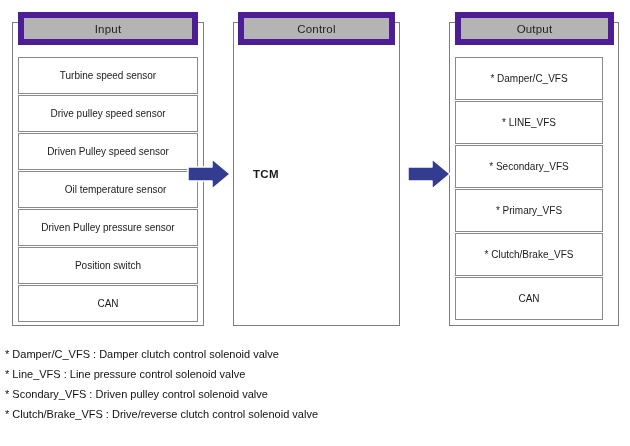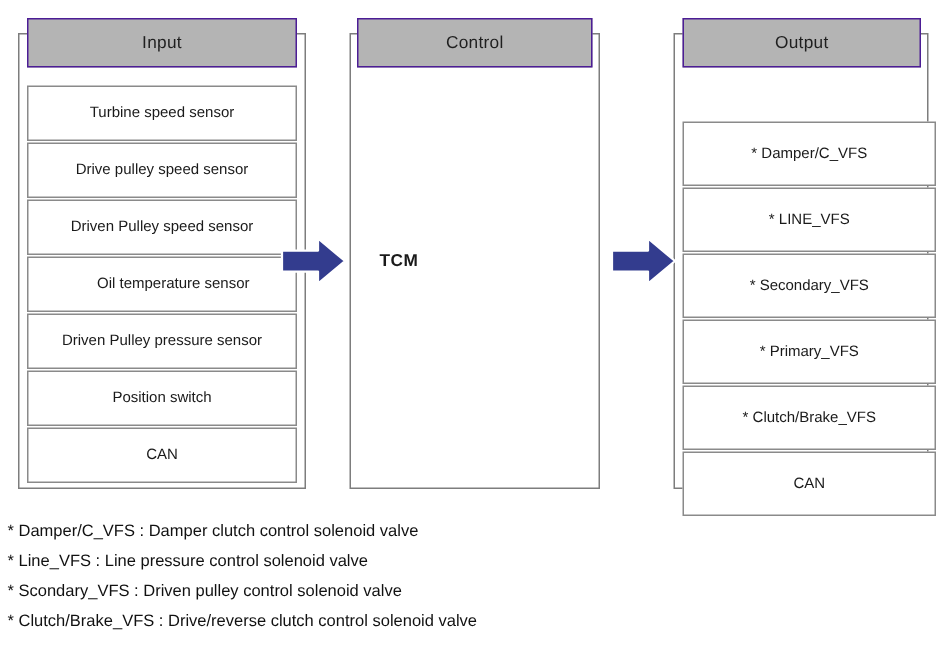--- a/index.html
+++ b/index.html
@@ -36,21 +36,21 @@
     box-sizing: border-box;
     border: 1px solid #7d7d7d;
     background: #ffffff;
   }
 
   
   .col-header {
     position: absolute;
     box-sizing: border-box;
     background: #b4b4b4;
-    border: 1px solid #4c1d95;
+    border: 6px solid #4c1d95;
     display: flex;
     align-items: center;
     justify-content: center;
     font-size: 11.5px;
     color: #1f1f1f;
     letter-spacing: 0.2px;
     z-index: 3;
   }
 
   
@@ -139,21 +139,21 @@
 
   <svg class="arrow" style="left:406px; top:157px; width:46px; height:34px;" viewBox="0 0 46 34">
     <polygon points="2,10 26,10 26,2 44,17 26,32 26,24 2,24" fill="#333c8e" stroke="#ffffff" stroke-width="1.5" stroke-linejoin="round"></polygon>
   </svg>
 
   <div class="column">
     <div class="col-frame" style="left:449px; top:22px; width:170px; height:304px;"></div>
 
     <div class="col-header" style="left:455px; top:12px; width:159px; height:33px;">Output</div>
 
-    <div class="col-items" style="left:455px; top:57px; width:169px;margin-top:24px;">
+    <div class="col-items" style="left:455px; top:57px; width:148px;">
       <div class="item-box" style="height:43px; margin-bottom:1px;">* Damper/C_VFS</div>
       <div class="item-box" style="height:43px; margin-bottom:1px;">* LINE_VFS</div>
       <div class="item-box" style="height:43px; margin-bottom:1px;">* Secondary_VFS</div>
       <div class="item-box" style="height:43px; margin-bottom:1px;">* Primary_VFS</div>
       <div class="item-box" style="height:43px; margin-bottom:1px;">* Clutch/Brake_VFS</div>
       <div class="item-box" style="height:43px;">CAN</div>
     </div>
   </div>
 
 </div>

